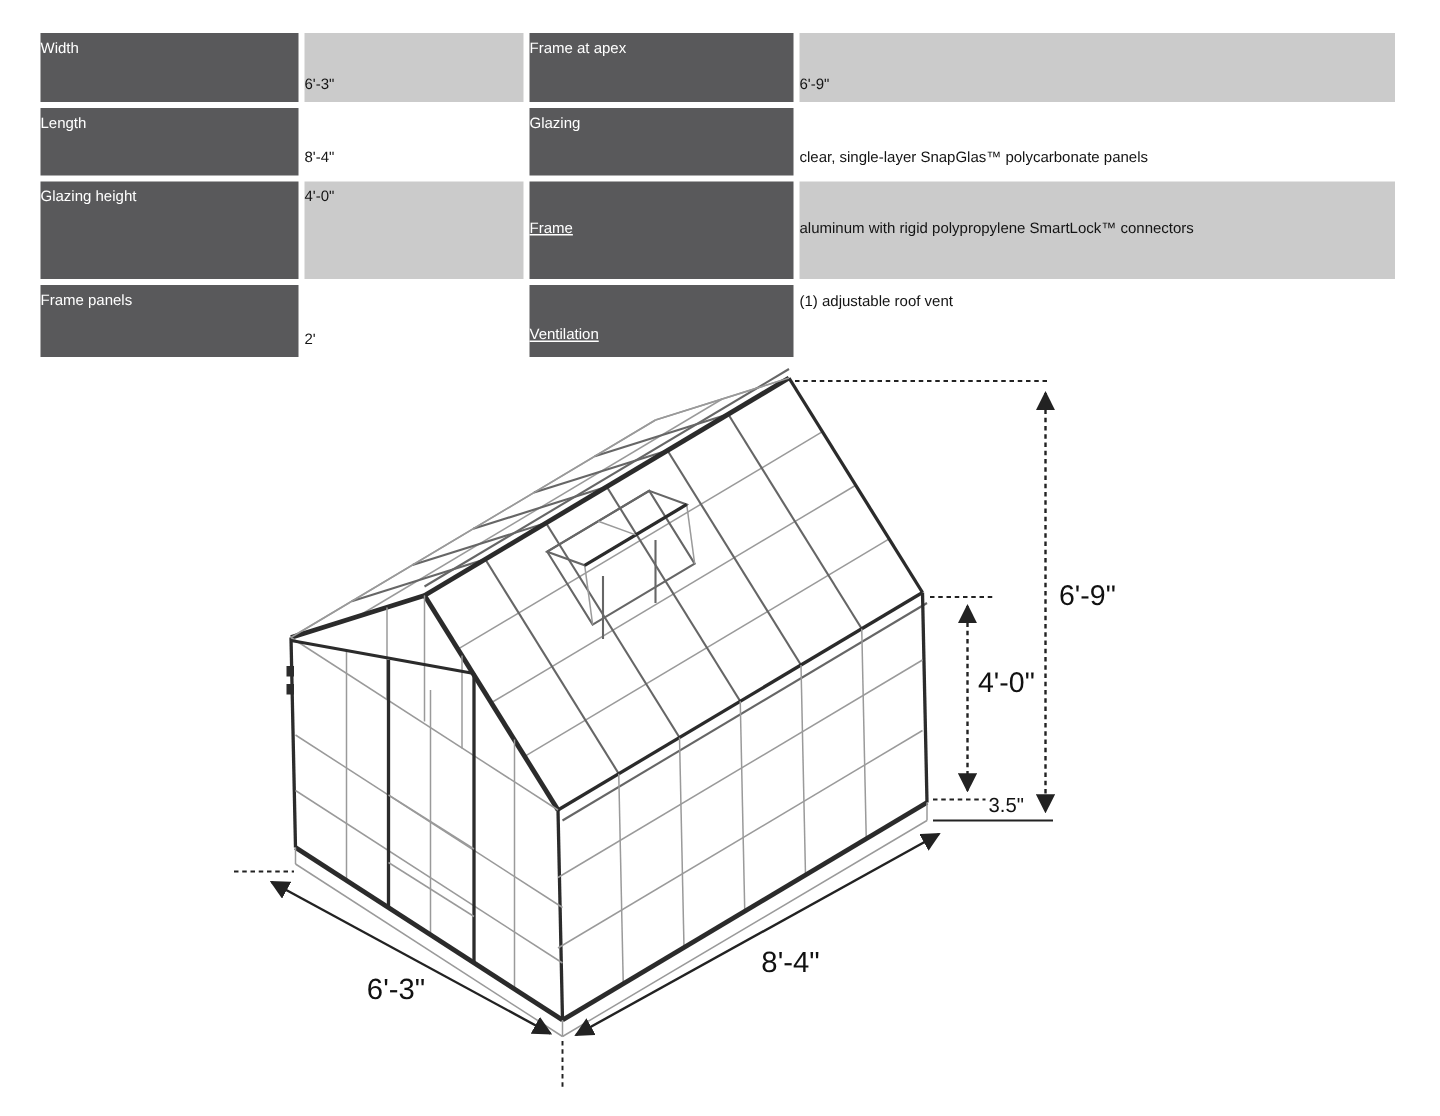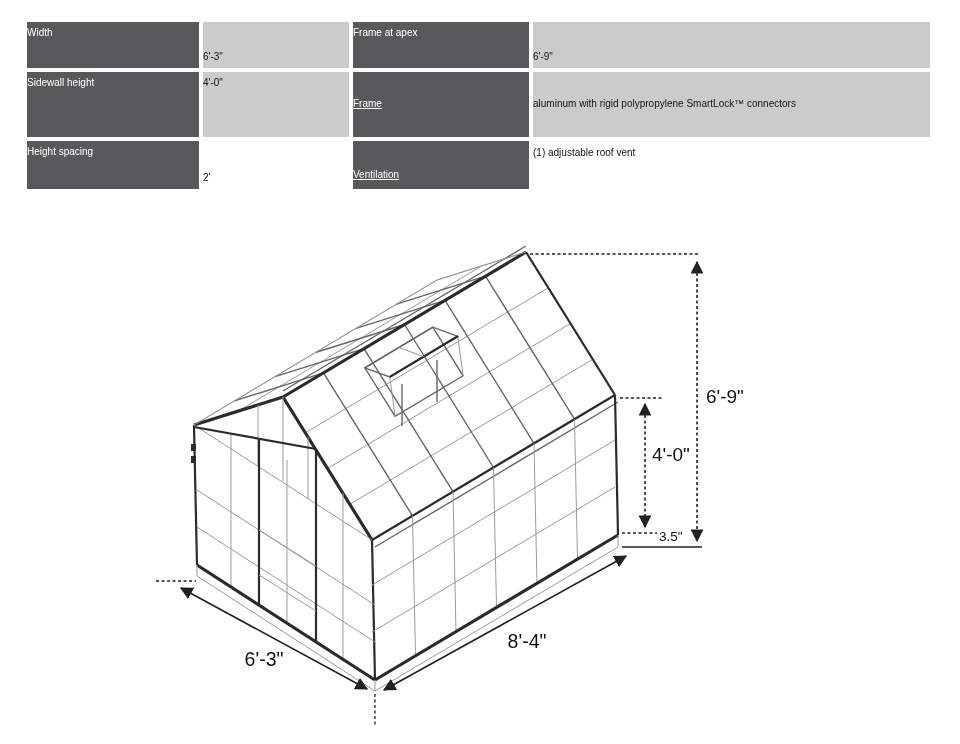--- a/index.html
+++ b/index.html
@@ -46,28 +46,34 @@
         <col class="c3">
         <col class="c4">
       </colgroup>
     <tbody>
         <tr class="r1 alt">
       <td class="lab lab-l">Width</td>
       <td class="val val-l">6'-3"</td>
       <td class="lab lab-r">Frame at apex</td>
       <td class="val val-r"><span>6'-9"</span></td>
     </tr>
+    <tr class="r2">
+      <td class="lab lab-l">Length</td>
+      <td class="val val-l">8'-4"</td>
+      <td class="lab lab-r">Glazing</td>
+      <td class="val val-r"><span>clear, single-layer SnapGlas™ polycarbonate panels</span></td>
+    </tr>
     <tr class="r3 alt">
-      <td class="lab lab-l">Sidewall height</td>
+      <td class="lab lab-l">Glazing height</td>
       <td class="val val-l">4'-0"</td>
       <td class="lab lab-r">Frame</td>
       <td class="val val-r"><span>aluminum with rigid polypropylene SmartLock™ connectors</span></td>
     </tr>
     <tr class="r4">
-      <td class="lab lab-l">Height spacing</td>
+      <td class="lab lab-l">Frame panels</td>
       <td class="val val-l">2'</td>
       <td class="lab lab-r">Ventilation</td>
       <td class="val val-r"><span>(1) adjustable roof vent</span></td>
     </tr>
   </tbody>
     </table>
 
   <svg id="drawing" width="960" height="500" viewBox="0 244 960 500">
     <defs>
       <marker id="arr" viewBox="0 0 10 10" refX="9" refY="5" markerWidth="8" markerHeight="8" orient="auto-start-reverse">

